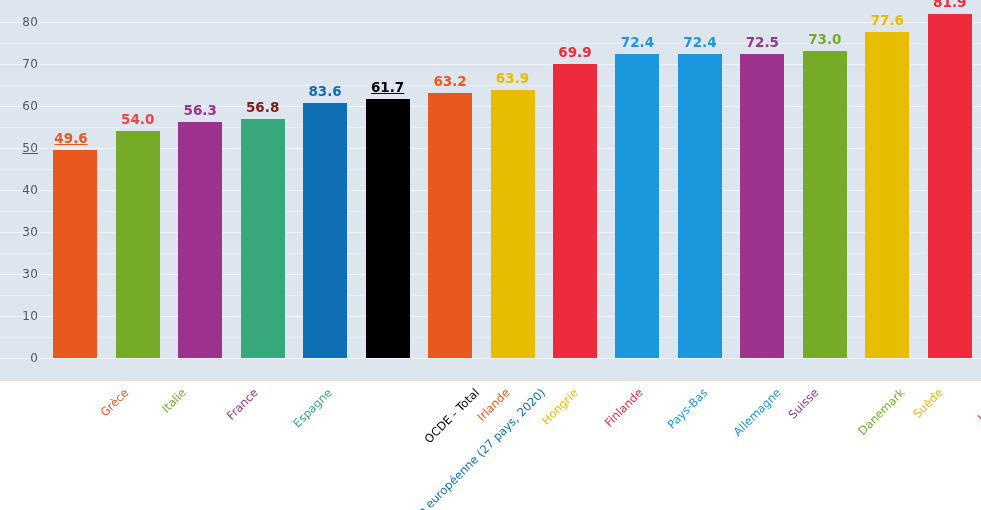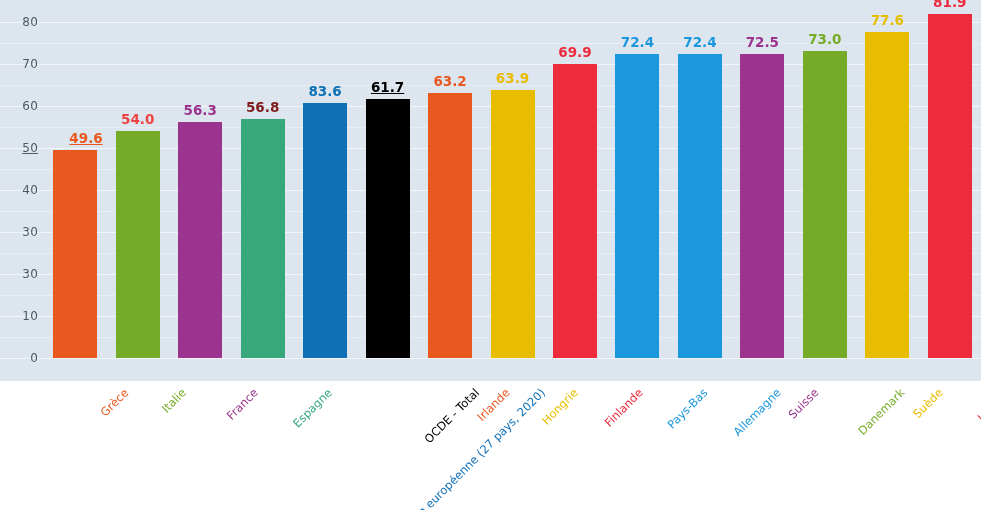--- a/index.html
+++ b/index.html
@@ -144,21 +144,21 @@
       <div class="bar" title="Hongrie 63.9" style="left: 490.5px; width: 44px; height: 268.38px; background: rgb(232, 188, 0);"></div>
       <div class="bar" title="Finlande 69.9" style="left: 552.967px; width: 44px; height: 293.58px; background: rgb(237, 43, 60);"></div>
       <div class="bar" title="Pays-Bas 72.4" style="left: 615.433px; width: 44px; height: 304.08px; background: rgb(27, 151, 221);"></div>
       <div class="bar" title="Allemagne 72.4" style="left: 677.9px; width: 44px; height: 304.08px; background: rgb(27, 151, 221);"></div>
       <div class="bar" title="Suisse 72.5" style="left: 740.367px; width: 44px; height: 304.5px; background: rgb(155, 51, 143);"></div>
       <div class="bar" title="Danemark 73.0" style="left: 802.833px; width: 44px; height: 306.6px; background: rgb(118, 171, 40);"></div>
       <div class="bar" title="Suède 77.6" style="left: 865.3px; width: 44px; height: 325.92px; background: rgb(232, 188, 0);"></div>
       <div class="bar" title="Islande 81.9" style="left: 927.767px; width: 44px; height: 343.98px; background: rgb(237, 43, 60);"></div>
     </div>
   <div id="vlabel-layer">
-      <div class="vlabel" style="left: 46px; width: 80px; top: 131.68px; color: rgb(232, 88, 31); text-decoration: underline;">49.6</div>
+      <div class="vlabel" style="left: 31px; width: 80px; top: 131.68px; color: rgb(232, 88, 31); text-decoration: underline;">49.6</div>
       <div class="vlabel" style="left: 97.7px; width: 80px; top: 113.2px; color: #ef4444;">54.0</div>
       <div class="vlabel" style="left: 160.167px; width: 80px; top: 103.54px; color: rgb(155, 51, 143);">56.3</div>
       <div class="vlabel" style="left: 222.633px; width: 80px; top: 101.44px; color: #7f1d1d;">56.8</div>
       <div class="vlabel" style="left: 285.1px; width: 80px; top: 84.64px; color: rgb(16, 112, 181);">83.6</div>
       <div class="vlabel" style="left: 347.567px; width: 80px; top: 80.86px; color: rgb(0, 0, 0); text-decoration: underline;">61.7</div>
       <div class="vlabel" style="left: 410.033px; width: 80px; top: 74.56px; color: rgb(232, 88, 31);">63.2</div>
       <div class="vlabel" style="left: 472.5px; width: 80px; top: 71.62px; color: rgb(232, 188, 0);">63.9</div>
       <div class="vlabel" style="left: 534.967px; width: 80px; top: 46.42px; color: rgb(237, 43, 60);">69.9</div>
       <div class="vlabel" style="left: 597.433px; width: 80px; top: 35.92px; color: rgb(27, 151, 221);">72.4</div>
       <div class="vlabel" style="left: 659.9px; width: 80px; top: 35.92px; color: rgb(27, 151, 221);">72.4</div>

